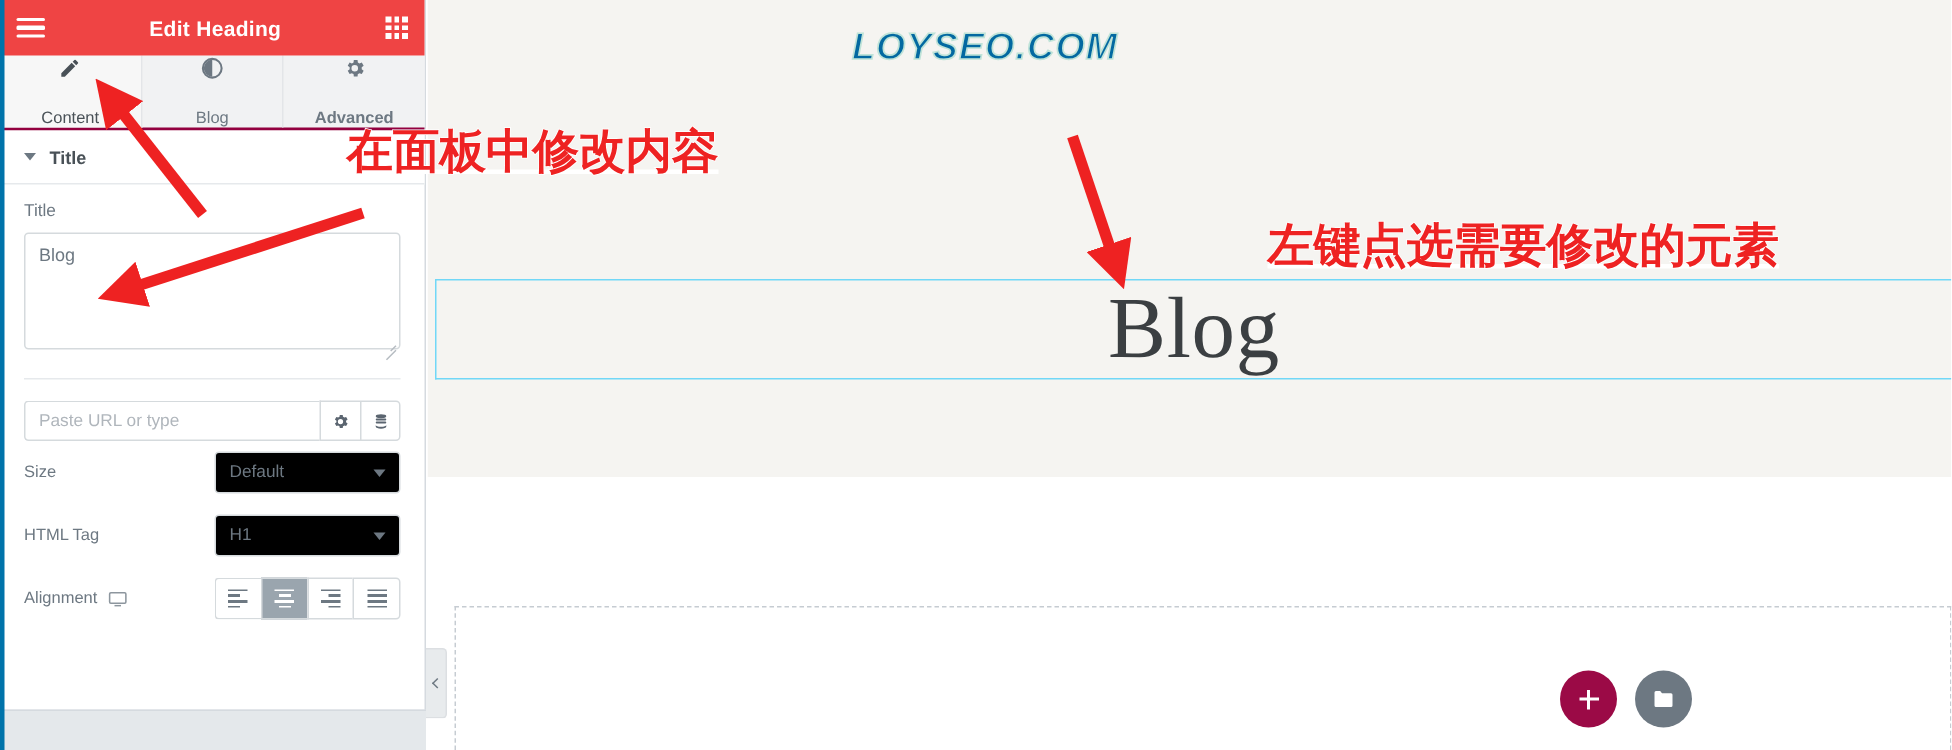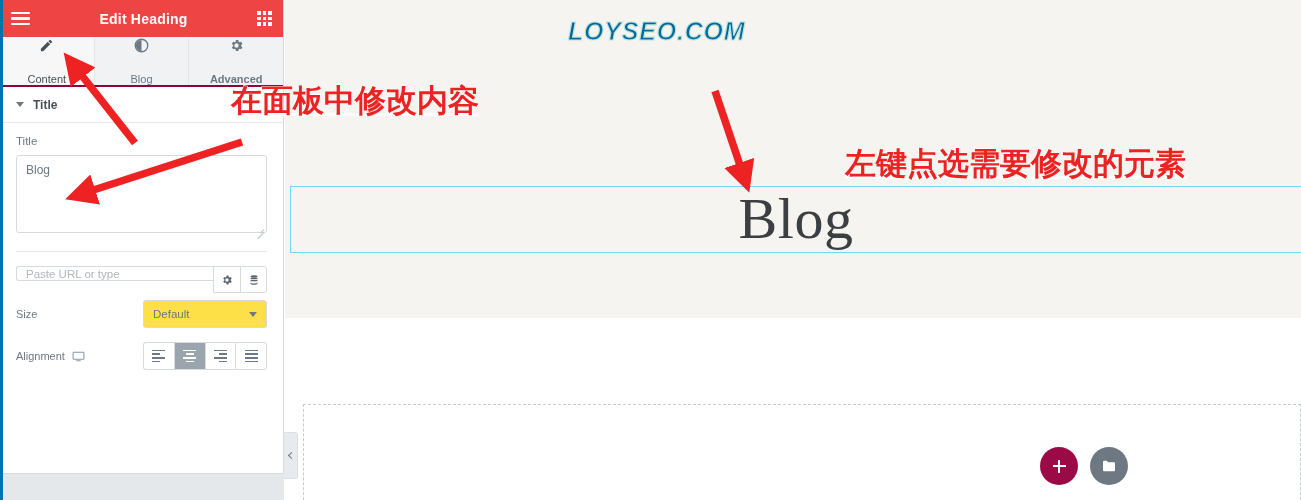--- a/index.html
+++ b/index.html
@@ -96,42 +96,42 @@
     position: absolute; right: 1px; display: block;
     height: 1px; background: #b6bcc2; transform-origin: right center;
     transform: rotate(-45deg);
   }
 
   .divider { height: 1px; background: #e6e9ec; margin: 14px 0 0 0; }
 
   
   #link-row { display: flex; margin-bottom: 0; }
   #link-input {
-    flex: 1; height: 15px;
+    flex: 1; height: 27px;
     border: 1px solid #d5dadd; border-right: none;
     border-radius: 3px 0 0 3px;
     font-family: "Liberation Sans", sans-serif; font-size: 11.5px;
     color: #6d7882; padding: 0 9px; outline: none; background: #fff;
   }
   #link-input::placeholder { color: #b0b6bc; }
   .link-btn {
     width: 27px; height: 27px;
     border: 1px solid #d5dadd; border-right: none;
     background: #fff; display: flex; align-items: center; justify-content: center;
     cursor: pointer;
   }
   .link-btn:last-child { border-right: 1px solid #d5dadd; border-radius: 0 3px 3px 0; }
 
   
   .row { display: flex; align-items: center; height: 42px; }
   .row .rlabel { font-size: 11px; color: #6d7882; flex: 1; display: flex; align-items: center; gap: 7px; }
   .select {
     position: relative;
     width: 124px; height: 28px;
-    border: 1px solid #d5dadd; border-radius: 3px; background: #fde047;
+    border: 1px solid #d5dadd; border-radius: 3px; background: #000000;
     display: flex; align-items: center; padding: 0 9px;
     font-size: 11.5px; color: #6d7882; cursor: pointer;
   }
   .select .caret {
     position: absolute; right: 9px; width: 0; height: 0;
     border-left: 4.5px solid transparent; border-right: 4.5px solid transparent;
     border-top: 5px solid #6d7882;
   }
   .align-group { display: flex; width: 124px; height: 28px; }
   .align-btn {
@@ -334,20 +334,27 @@
       </div>
 
       <div class="row">
         <span class="rlabel">Size</span>
         <div class="select">
           <span>Default</span>
           <span class="caret"></span>
         </div>
       </div>
 
+      <div class="row">
+        <span class="rlabel">HTML Tag</span>
+        <div class="select">
+          <span>H1</span>
+          <span class="caret"></span>
+        </div>
+      </div>
 
       <div class="row">
         <span class="rlabel">
           <span>Alignment</span>
           <svg width="13" height="13" viewBox="0 0 24 24">
             <rect x="2" y="4" width="20" height="13" rx="1.5" fill="none" stroke="#8d969e" stroke-width="1.9"></rect>
             <rect x="8" y="19" width="8" height="1.8" fill="#8d969e"></rect>
           </svg>
         </span>
         <div class="align-group">

